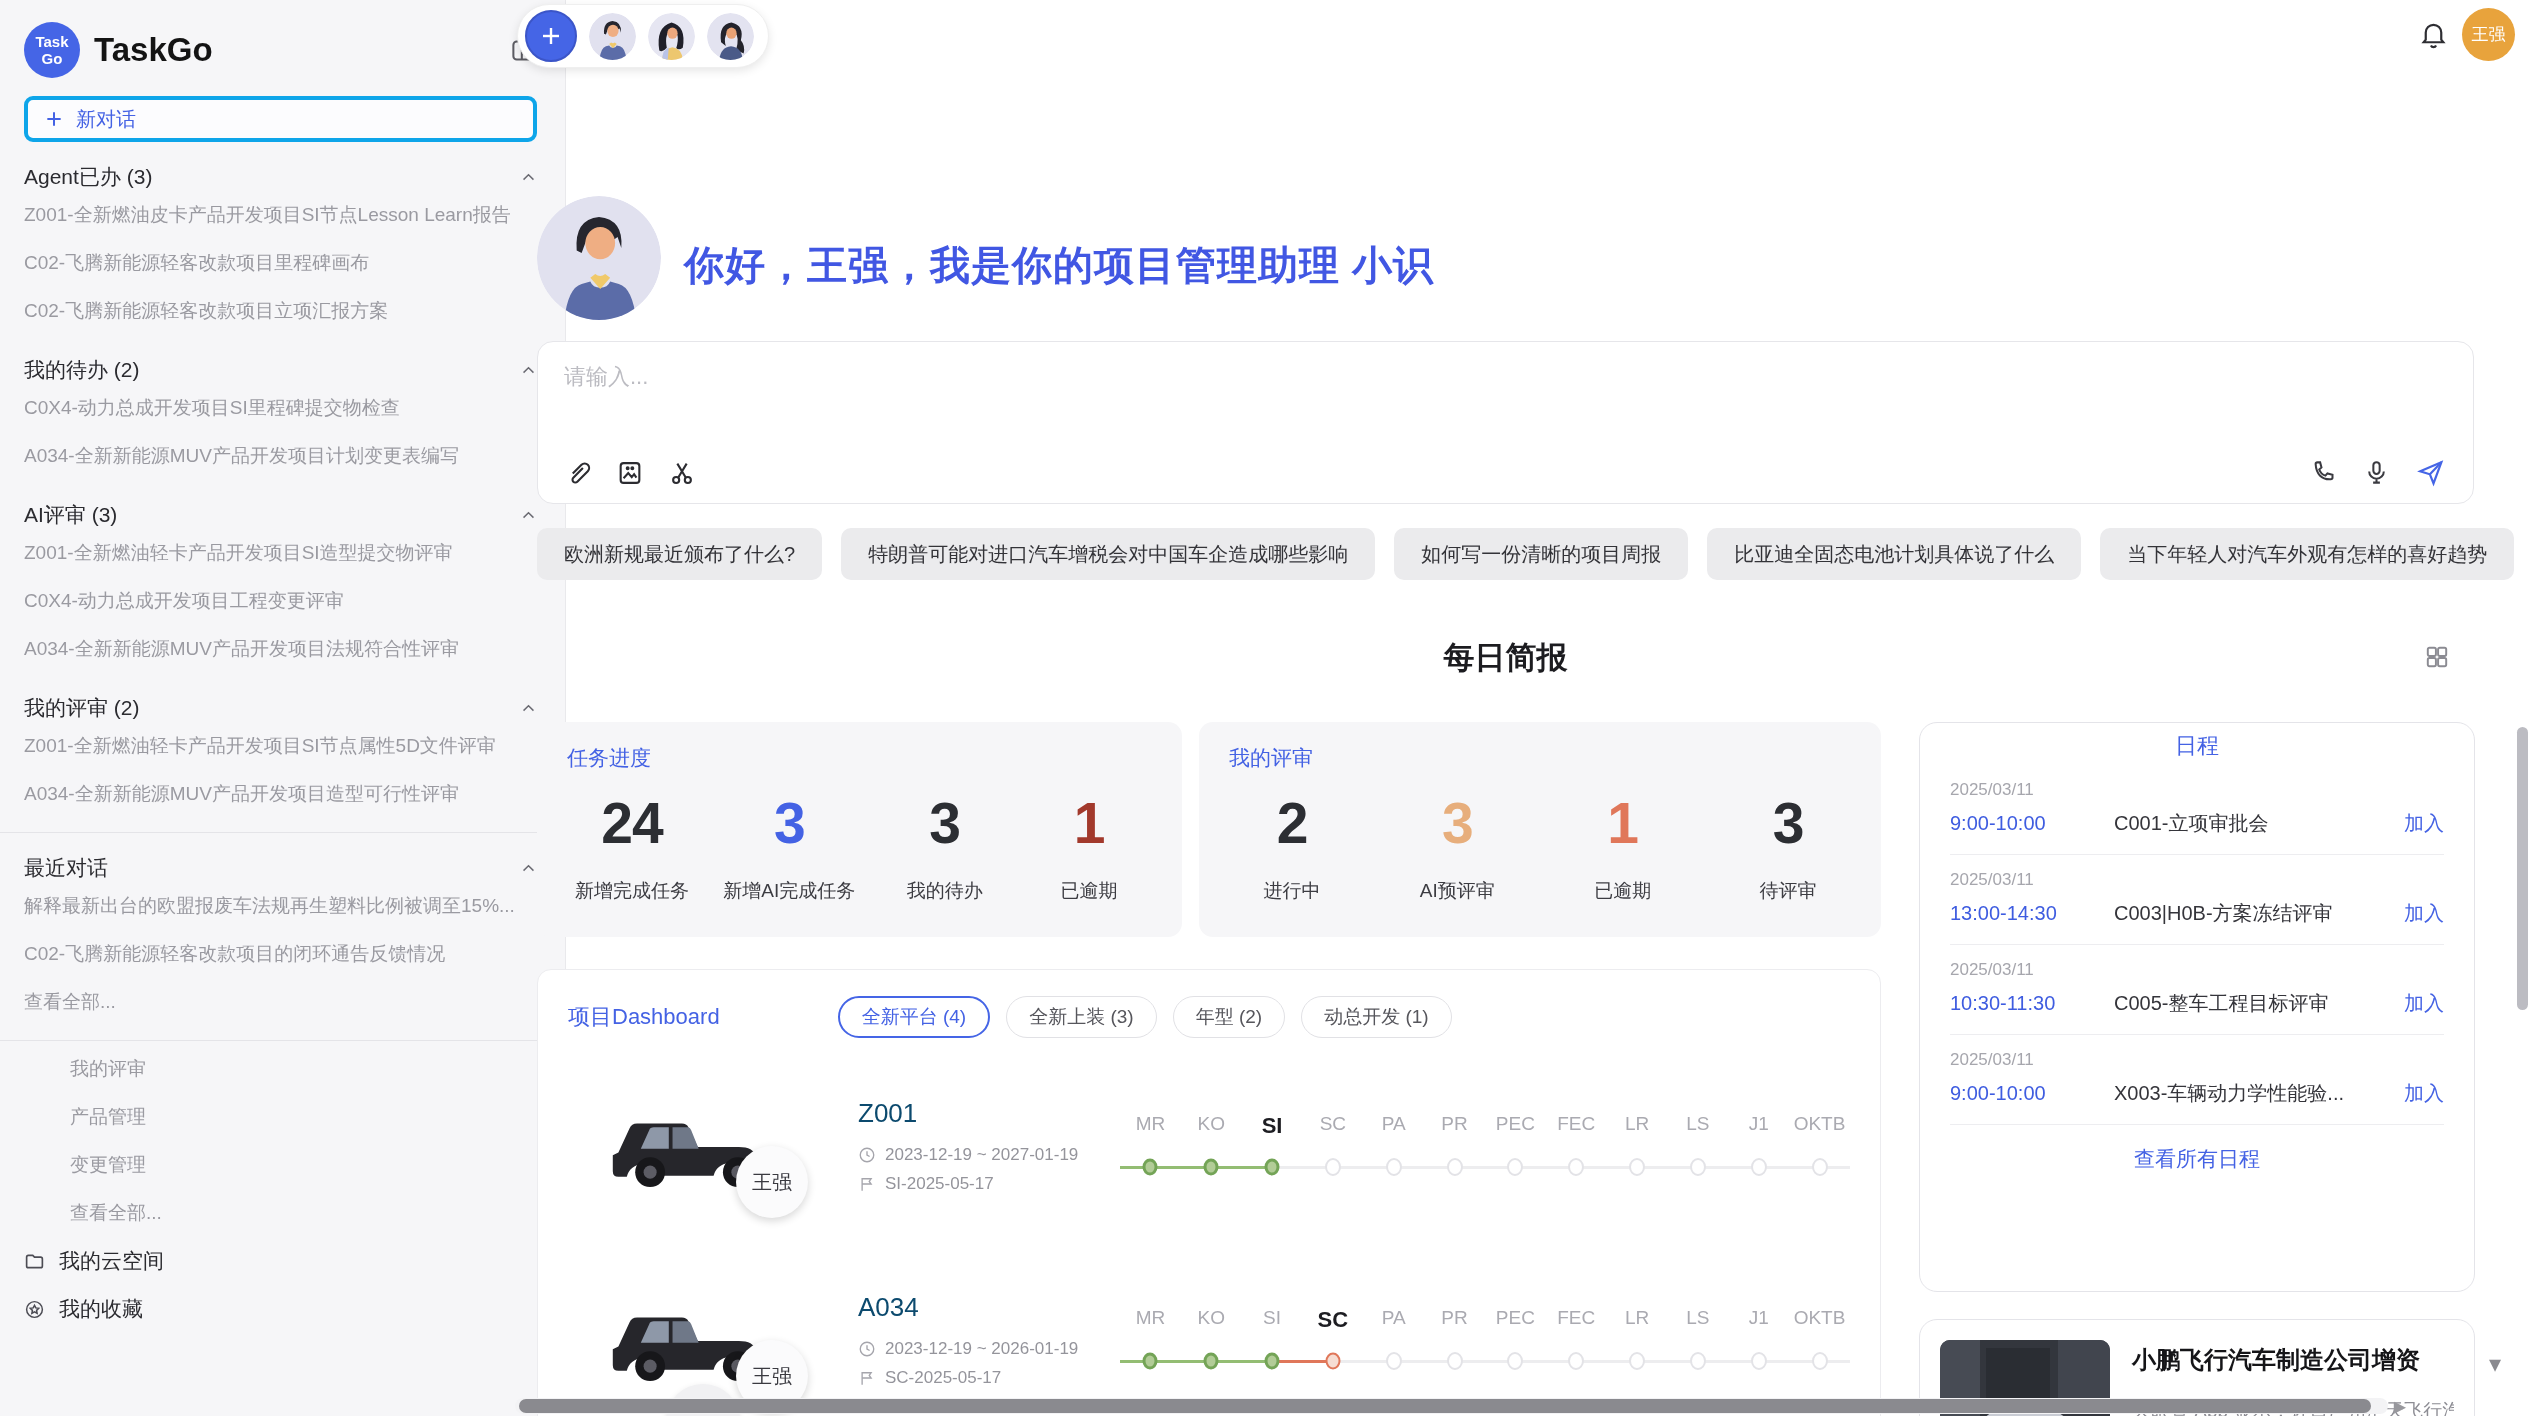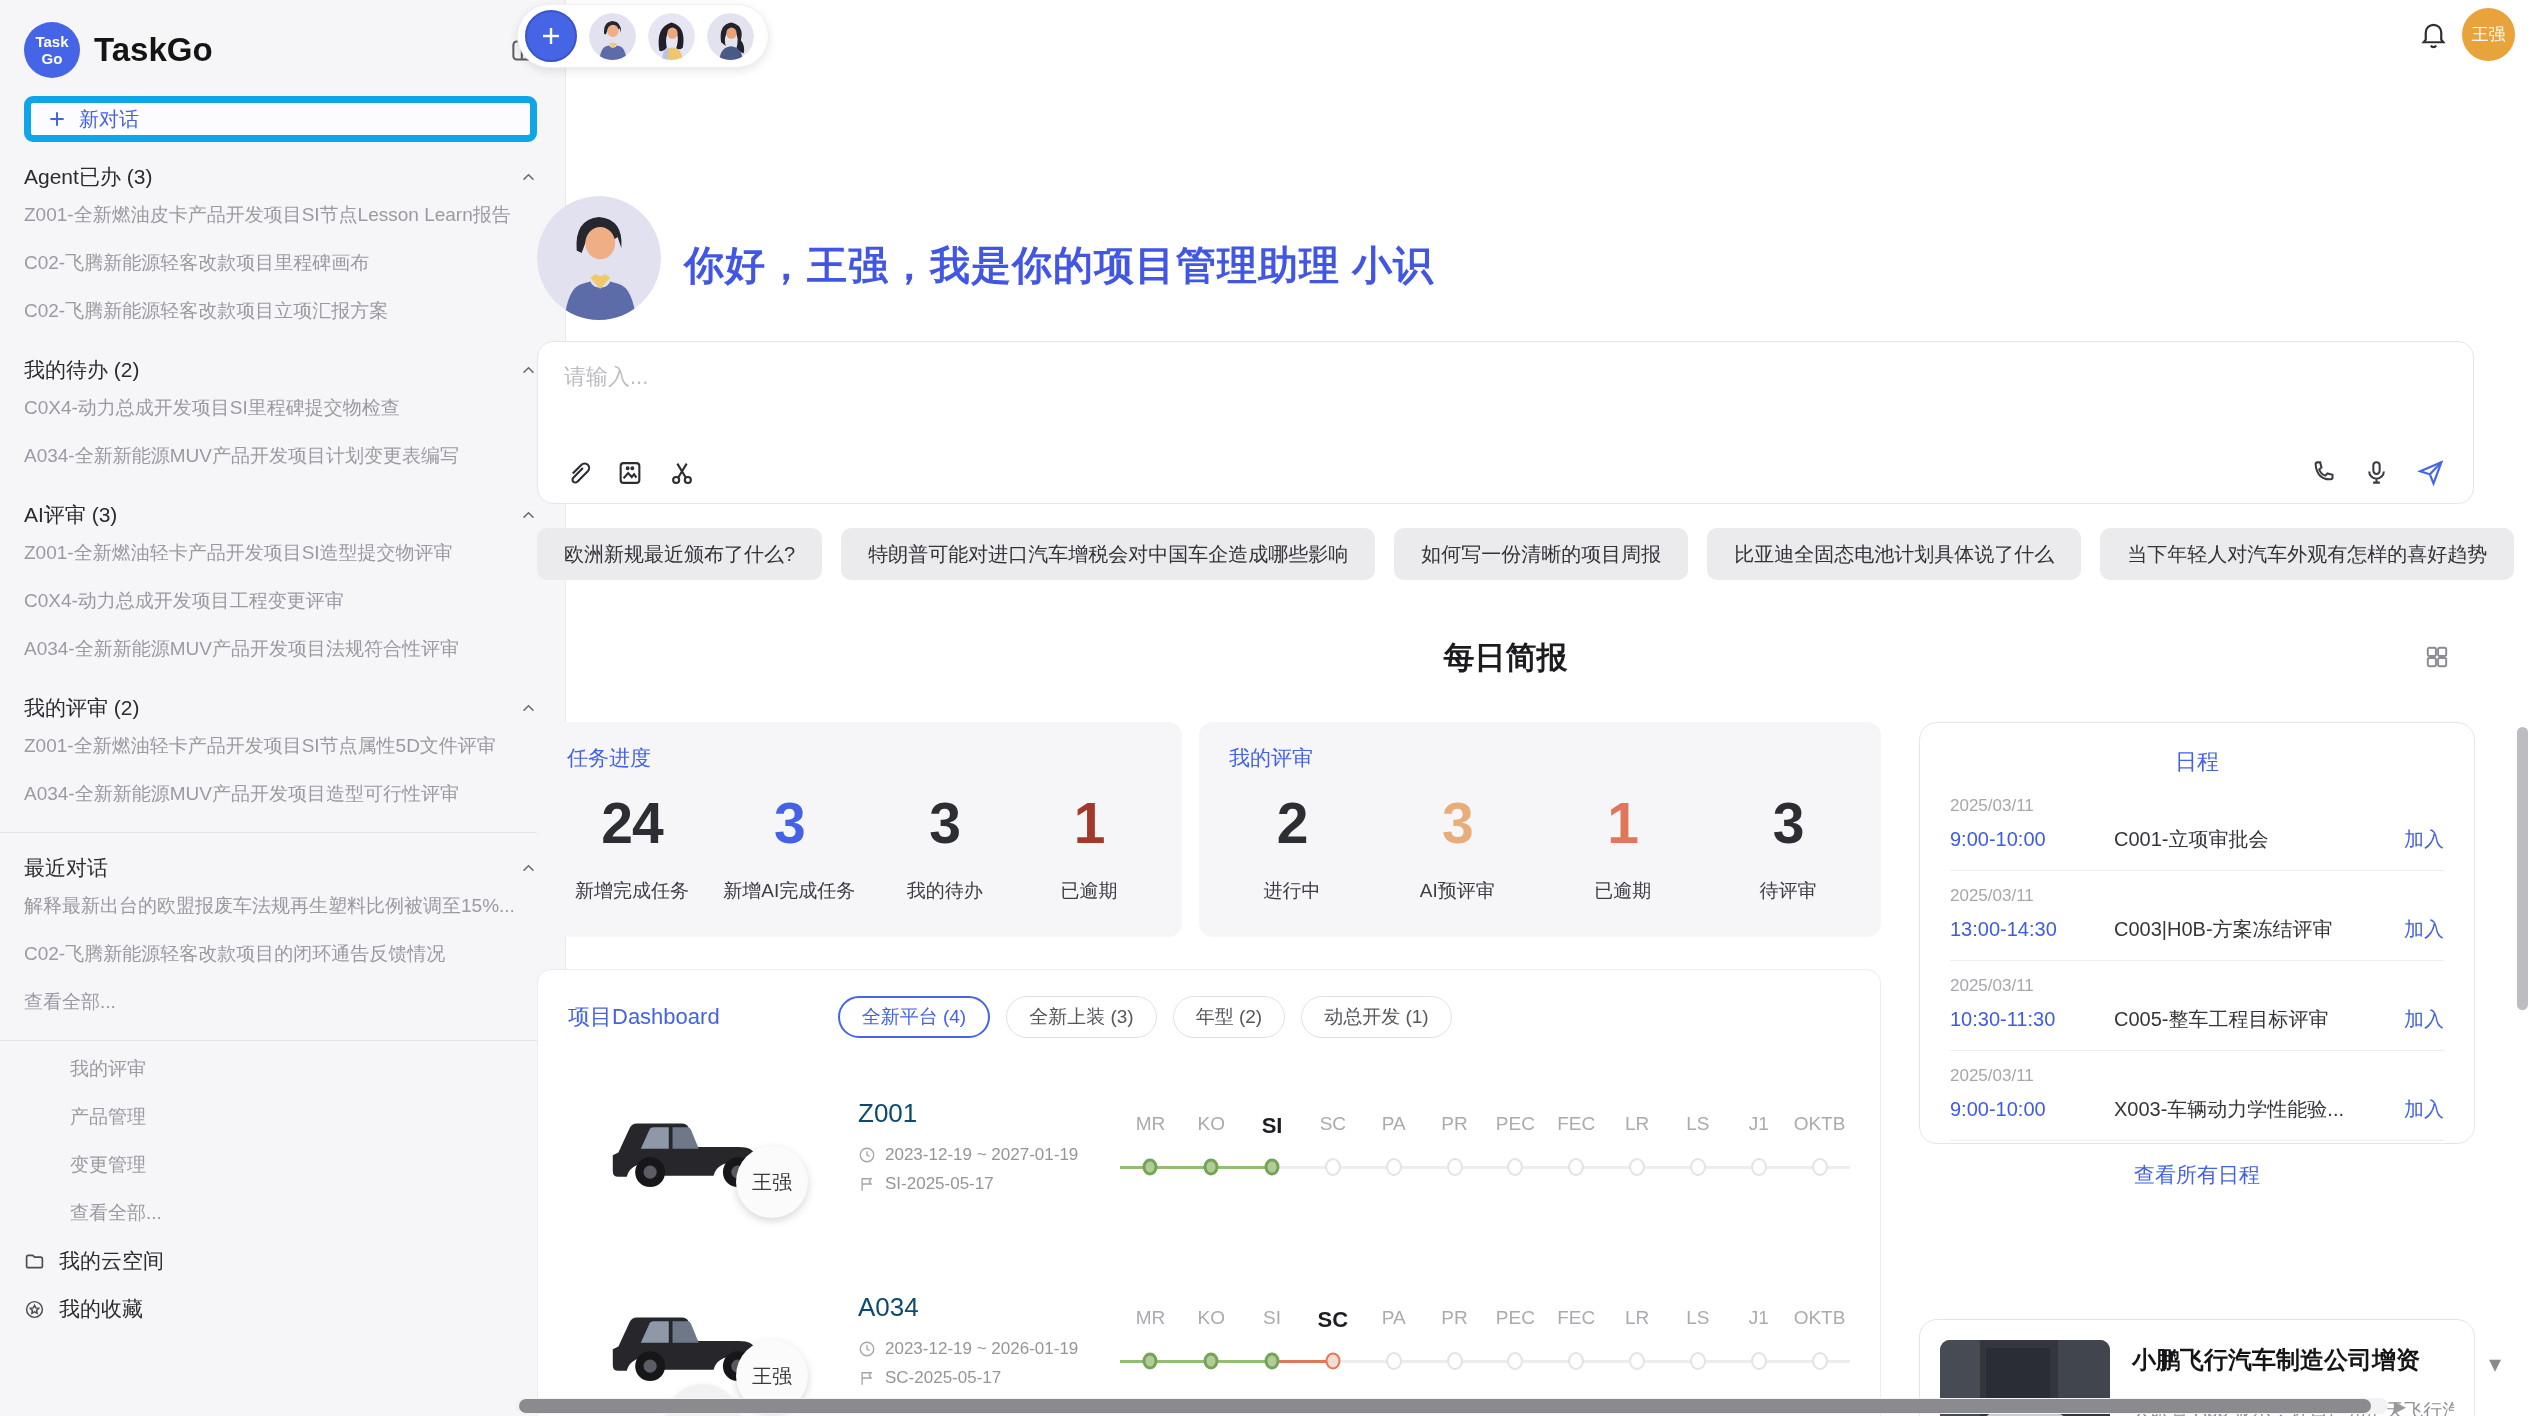--- a/index.html
+++ b/index.html
@@ -11,21 +11,21 @@
   
   .sidebar { position:absolute; left:0; top:0; width:566px; height:1416px;
     background:#f6f6f8; border-right:1px solid #e9e9ec; padding:20px 28px 0 24px; overflow:hidden; }
   .logo-row { display:flex; align-items:center; gap:14px; height:60px; }
   .logo-circle { width:56px; height:56px; border-radius:50%; background:#4565e6; color:#fff;
     display:flex; flex-direction:column; align-items:center; justify-content:center;
     font-size:15px; font-weight:bold; line-height:17px; flex:0 0 auto; }
   .app-title { font-size:33px; font-weight:bold; color:#141414; flex:1; }
   .collapse { color:#5c5c63; cursor:pointer; }
   .new-chat { margin-top:16px; width:100%; height:46px; background:#fcfcfe;
-    border:7px solid #0ea5e9; border-radius:9px; display:flex; align-items:center;
+    border:4px solid #0ea5e9; border-radius:9px; display:flex; align-items:center;
     gap:12px; padding:0 16px; color:#4462e4; font-size:20px; cursor:pointer; font-family:inherit; }
   .sec-head { display:flex; align-items:center; justify-content:space-between;
     margin-top:21px; height:28px; cursor:pointer; }
   .sec-title { font-size:21px; color:#2b2b30; }
   .chev { color:#6a6a72; }
   .s-item { font-size:19px; color:#9a9aa1; padding:11px 0; white-space:nowrap;
     overflow:hidden; cursor:pointer; }
   .s-item.indent { padding-left:46px; }
   .divider { border-top:1px solid #e4e4e8; margin:14px -28px 4px -24px; }
   .nav-row { display:flex; align-items:center; gap:14px; padding:10px 0; cursor:pointer; }
@@ -111,22 +111,22 @@
   .ln.g { background:#93bd73; } .ln.r2 { background:#e0775a; } .ln.e { background:#ededef; }
   .dot { position:absolute; left:50%; top:50%; transform:translate(-50%,-50%);
     border-radius:50%; display:block; }
   .dot.done { width:15px; height:17px; background:#b2cc97; border:3px solid #74a457; }
   .dot.todo { width:16px; height:18px; background:#fff; border:2px solid #e3e3e7; }
   .dot.over { width:15px; height:17px; background:#f6ddd3; border:2px solid #e0775a; }
   .proj-hint { position:absolute; left:128px; top:414px; width:74px; height:74px;
     border-radius:50%; background:#f1f1f3; box-shadow:0 2px 6px rgba(0,0,0,.10); }
 
   
-  .sched { position:absolute; left:1919px; top:722px; width:556px; height:422px;
-    background:#fff; border:1px solid #e4e4e9; border-radius:18px; padding:24px 30px; }
+  .sched { position:absolute; left:1919px; top:722px; width:556px; height:570px;
+    background:#fff; border:1px solid #e4e4e9; border-radius:18px; padding:8px 30px; }
   .sched-title { text-align:center; font-size:22px; color:#4462e4; margin-bottom:4px; }
   .event { padding:15px 0 17px; border-bottom:1px solid #ededf0; }
   .event:last-of-type { border-bottom:none; }
   .ev-date { font-size:17px; color:#a6a6ad; margin-bottom:10px; }
   .ev-row { display:flex; align-items:center; }
   .ev-time { width:152px; font-size:20px; color:#3e5ce0; flex:0 0 auto; }
   .ev-name { flex:1; font-size:20px; color:#35353b; padding-left:12px; white-space:nowrap; overflow:hidden; }
   .ev-join { font-size:20px; color:#4462e4; cursor:pointer; flex:0 0 auto; }
   .sched-all { text-align:center; margin-top:20px; font-size:21px; color:#4462e4; cursor:pointer; }
 

